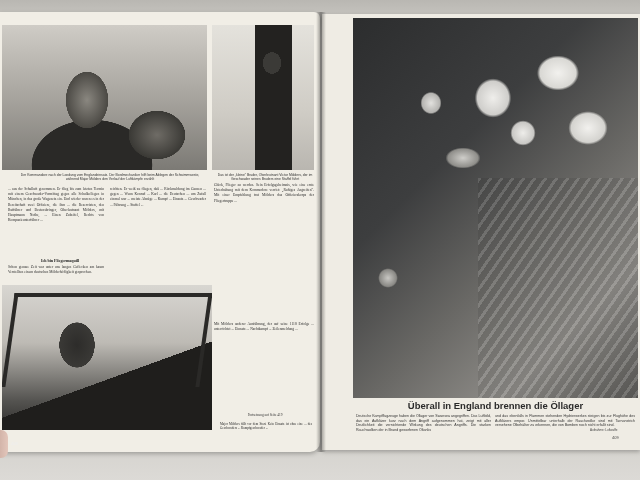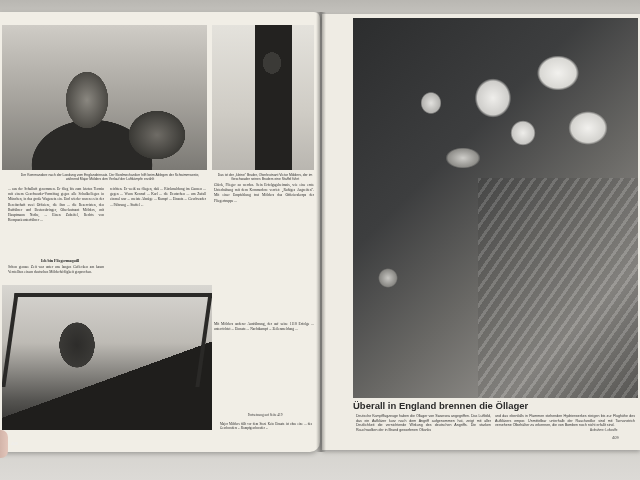--- a/index.html
+++ b/index.html
@@ -85,21 +85,21 @@
       font-size: 4px; font-weight: bold; color: #222; text-align: center;
     }
     .continued {
       position: absolute; left: 230px; top: 413px; width: 70px;
       font-size: 3.4px; color: #333; text-align: center;
     }
     .page-num { position: absolute; font-size: 4px; color: #eee; font-family: "Liberation Sans", sans-serif; }
     .page-num-left { left: 11px; top: 441px; }
     .page-num-right { left: 612px; top: 435px; color: #444; }
     .headline {
-      position: absolute; left: 353px; top: 400px; width: 285px; 
+      position: absolute; left: 353px; top: 400px; width: 285px; text-align: center;
       font-family: "Liberation Sans", sans-serif; font-weight: bold; font-size: 9.5px; color: #2b2b2b;
     }
     .right-caption {
       position: absolute; top: 414px; font-size: 3.6px; line-height: 4.6px; color: #333;
       text-align: justify; font-family: "Liberation Sans", sans-serif;
     }
     .right-caption-1 { left: 356px; width: 135px; }
     .right-caption-2 { left: 495px; width: 140px; }
     .credit {
       position: absolute; left: 590px; top: 428px; font-size: 3px; color: #444;

